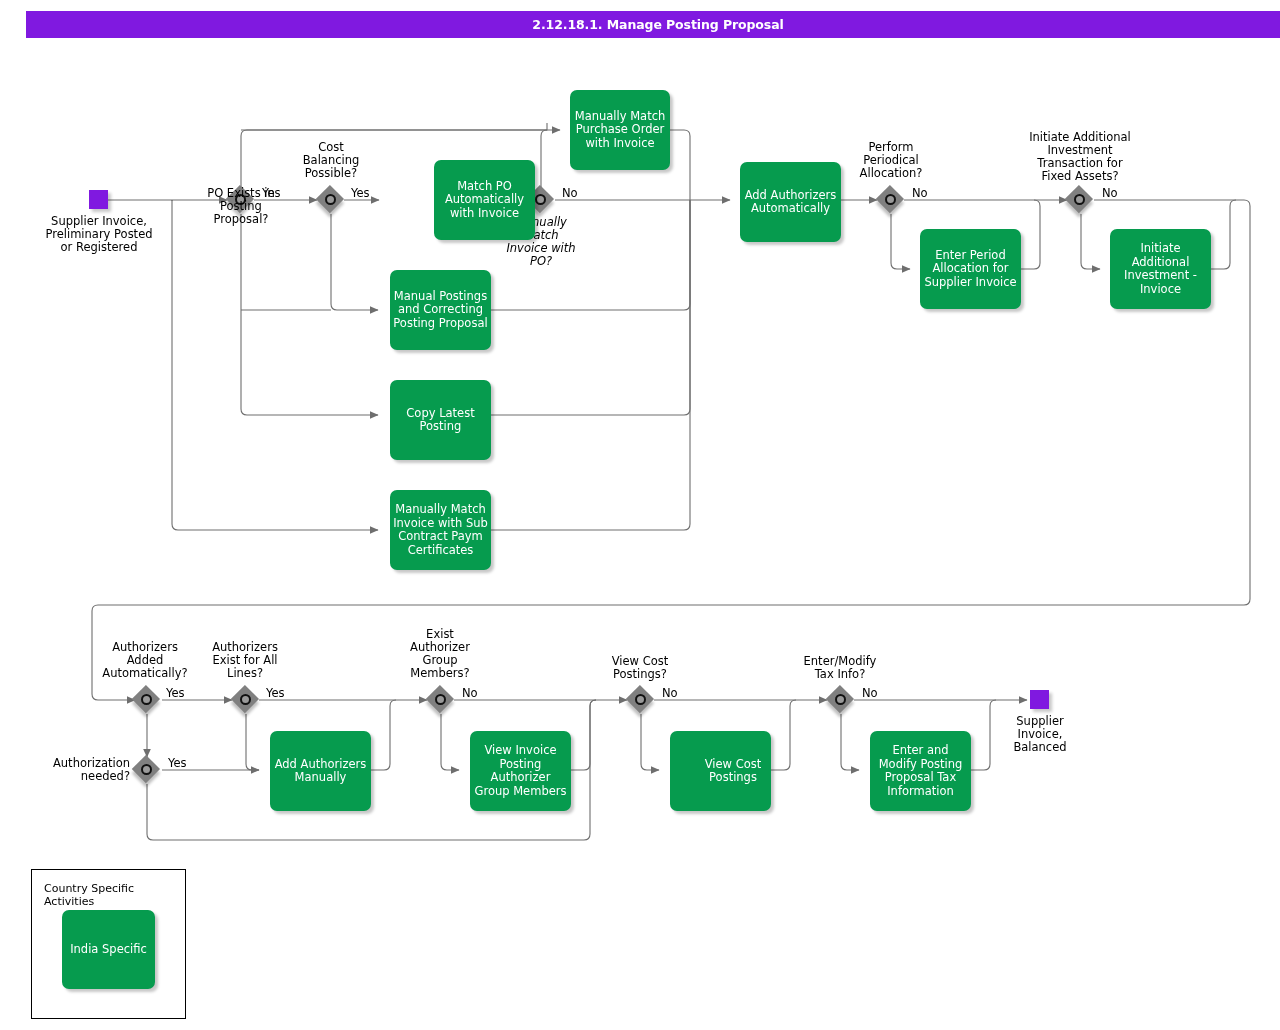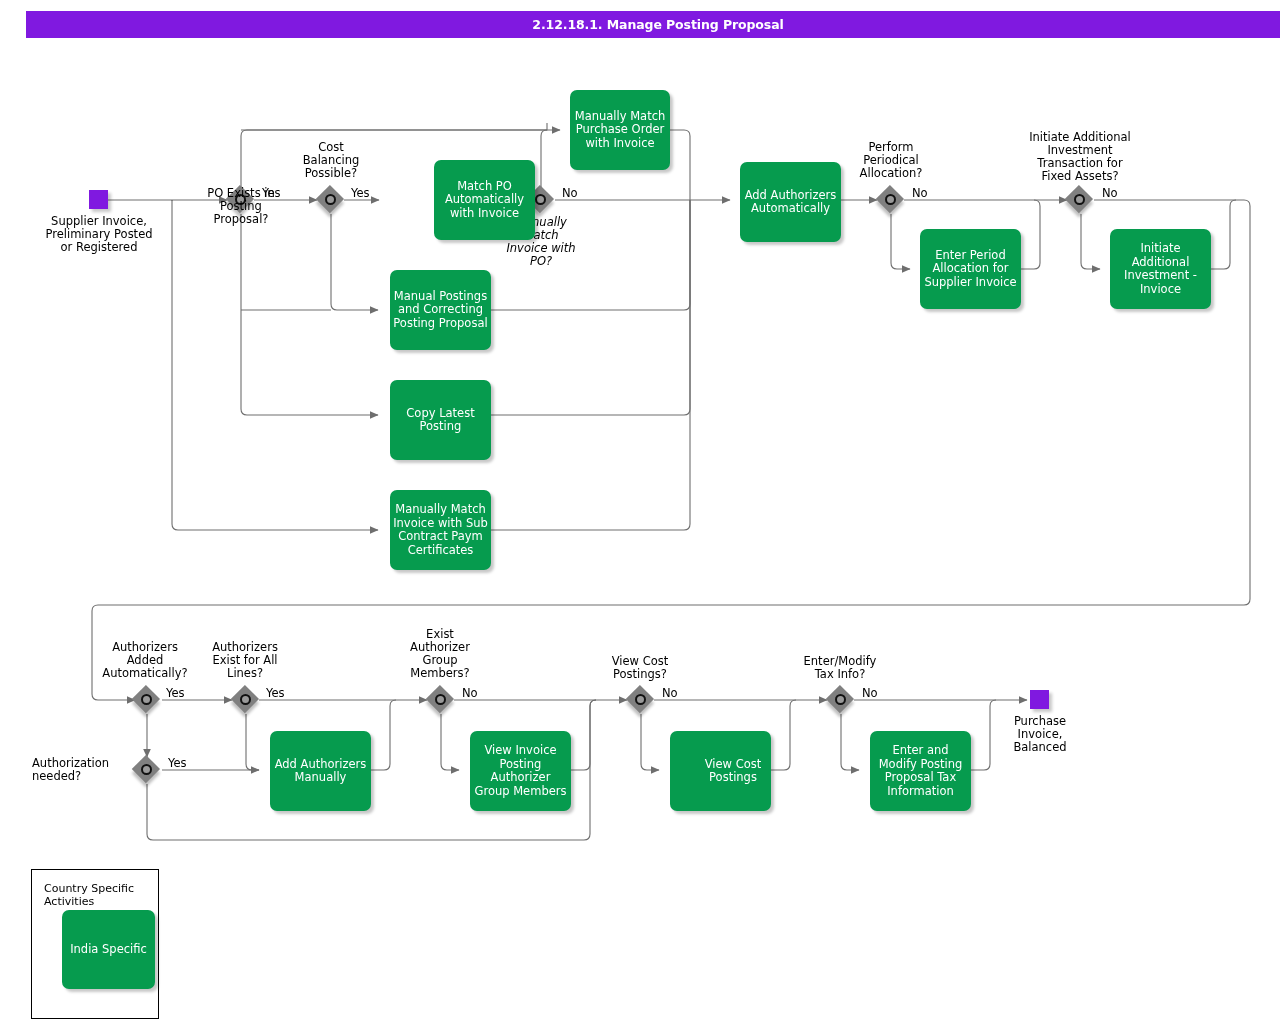--- a/index.html
+++ b/index.html
@@ -102,21 +102,21 @@
     position: absolute;
     font-size: 11.5px;
     line-height: 13px;
     color: #000000;
     font-family: "DejaVu Sans", sans-serif;
   }
   #legendbox {
     position: absolute;
     left: 31px;
     top: 869px;
-    width: 128px;
+    width: 155px;
     height: 150px;
     border: 1px solid #000000;
     background: #ffffff;
     box-sizing: border-box;
   }
   #legendtitle {
     position: absolute;
     left: 12px;
     top: 12px;
     font-size: 11px;
@@ -221,21 +221,21 @@
 
     </g>
   </svg>
 
   <div class="endpoint" style="left:89px; top:190px;"></div>
   <div class="nodelabel" style="left:25px; top:215px; width:148px;">Supplier Invoice,
 Preliminary Posted
 or Registered</div>
 
   <div class="endpoint" style="left:1030px; top:690px;"></div>
-  <div class="nodelabel" style="left:985px; top:715px; width:110px;">Purchase
+  <div class="nodelabel" style="left:985px; top:715px; width:110px;">Supplier
 Invoice,
 Balanced</div>
 
   <div class="gateway" style="left:227px; top:186px;">
     <div class="dia"></div>
     <div class="ring"></div>
   </div>
   <div class="nodelabel" style="left:157px; top:151px; width:168px;margin-top:36px;">PO Exists in
 Posting
 Proposal?</div>
@@ -294,21 +294,21 @@
   </div>
   <div class="nodelabel" style="left:190px; top:641px; width:110px;">Authorizers
 Exist for All
 Lines?</div>
   <div class="edgelabel" style="left:266px; top:687px;">Yes</div>
 
   <div class="gateway" style="left:133px; top:756px;">
     <div class="dia"></div>
     <div class="ring"></div>
   </div>
-  <div class="nodelabel" style="left:32px; top:757px; width:98px; text-align:left;">Authorization
+  <div class="nodelabel" style="left:32px; top:757px; width:98px; text-align:right;">Authorization
 needed?</div>
   <div class="edgelabel" style="left:168px; top:757px;">Yes</div>
 
   <div class="gateway" style="left:427px; top:686px;">
     <div class="dia"></div>
     <div class="ring"></div>
   </div>
   <div class="nodelabel" style="left:391px; top:628px; width:98px;">Exist
 Authorizer
 Group

